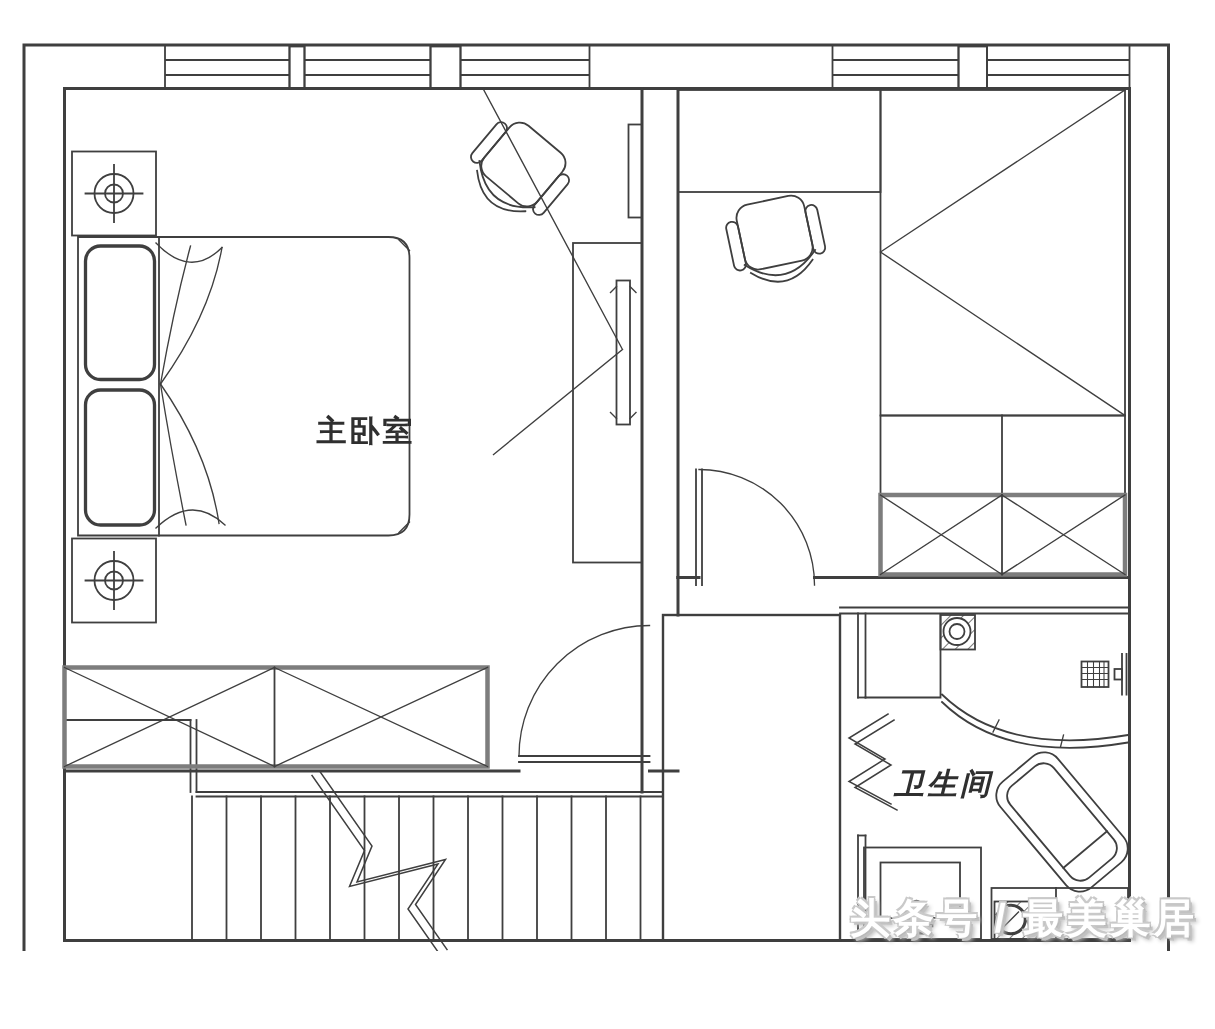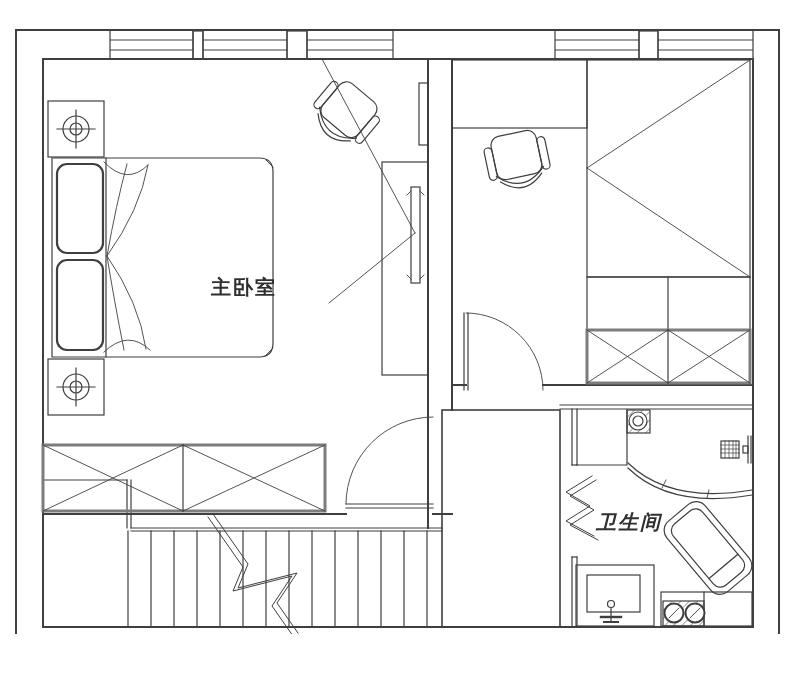--- a/index.html
+++ b/index.html
@@ -259,14 +259,15 @@
       <circle cx="695" cy="613" r="9.5" fill="#ffffff" stroke-width="2"></circle>
       <path d="M669,618 L679,608 M690,618 L700,608" stroke-width="0.9"></path>
     </g>
   </g>
 </svg>
 
 <div class="room-label" id="label-master">主卧室</div>
 
 <div class="room-label" id="label-bath">卫生间</div>
 
+<div id="watermark">头条号 / 最美巢居</div>
 
 </div>
 
 </body></html>

